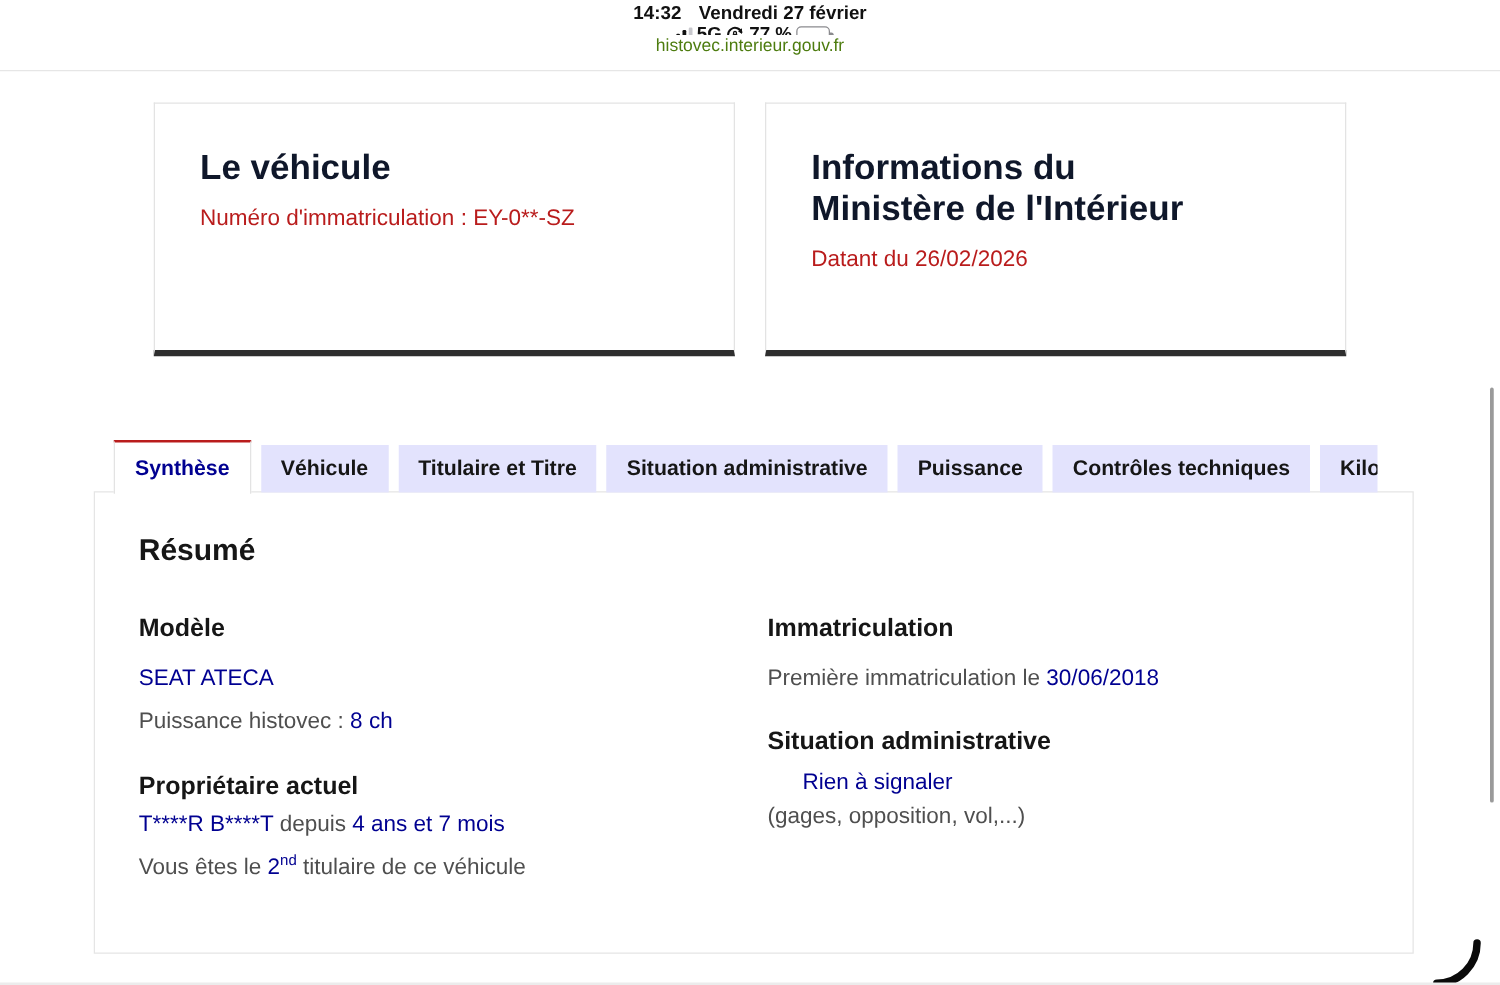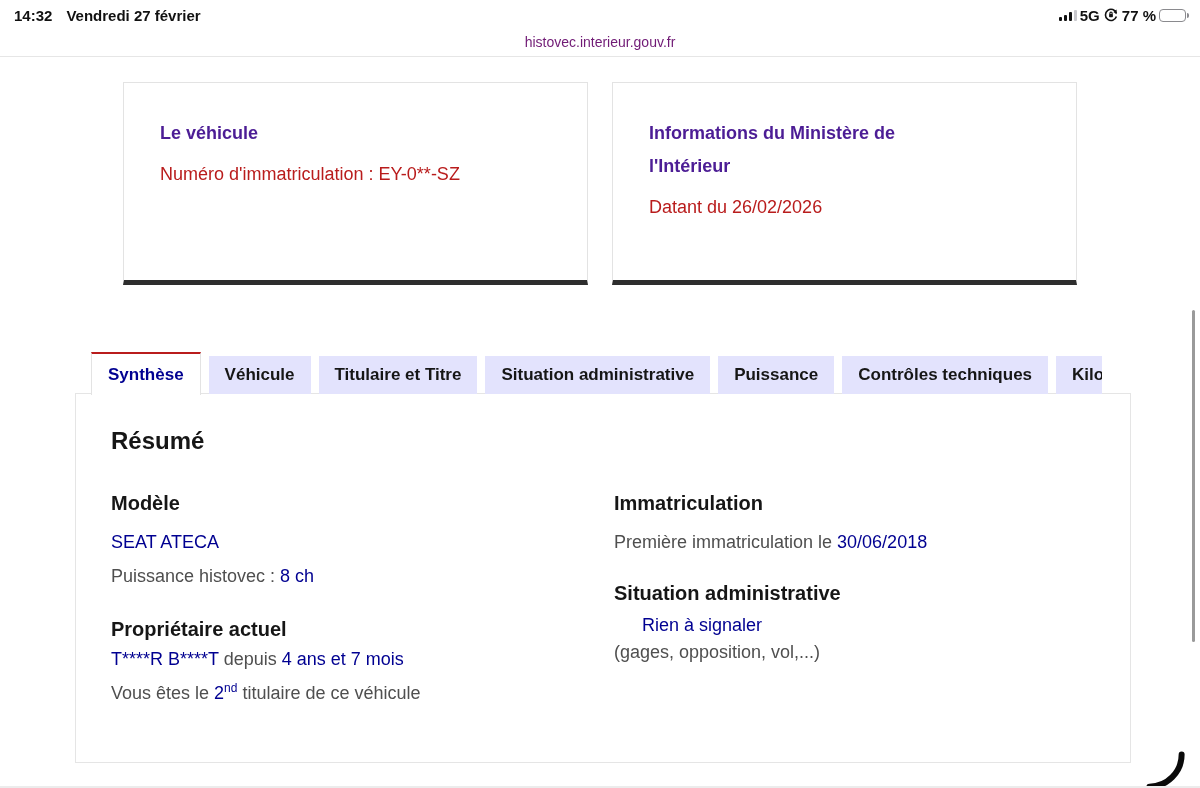--- a/index.html
+++ b/index.html
@@ -3,44 +3,44 @@
 <meta charset="utf-8">
 <style>
   * { margin: 0; padding: 0; box-sizing: border-box; }
   html, body { width: 1200px; height: 788px; overflow: hidden; background: #ffffff;
     font-family: "Liberation Sans", sans-serif; }
   .screen { position: relative; width: 1200px; height: 788px; background: #fff; }
 
   
   .status-bar { position: absolute; top: 0; left: 0; right: 0; height: 28px;
     display: flex; justify-content: space-between; align-items: center;
-    padding: 2px 14px 0 14px; font-size: 15px; font-weight: 600; color: #111; }
+    padding: 2px 14px 0 14px; font-size: 15px; font-weight: 600; color: #111; flex-direction: column; }
   .status-left { display: flex; gap: 14px; align-items: center; }
   .status-right { display: flex; gap: 3px; align-items: center; }
   .signal { display: flex; align-items: flex-end; gap: 2px; height: 11px; }
   .signal span { width: 3px; border-radius: 1px; background: #111; display: inline-block; }
   .signal .s1 { height: 4px; } .signal .s2 { height: 6px; }
   .signal .s3 { height: 9px; } .signal .s4 { height: 11px; background: #c8c8cd; }
   .battery { position: relative; width: 27px; height: 13px; border: 1px solid #8a8a8e;
     border-radius: 4px; padding: 1px; }
   .battery .fill { width: 75%; height: 100%; background: #111; border-radius: 2px; }
   .battery .nub { position: absolute; right: -4px; top: 3.5px; width: 2.5px; height: 5px;
     background: #8a8a8e; border-radius: 0 2px 2px 0; }
 
   
   .url-bar { position: absolute; top: 28px; left: 0; right: 0; height: 29px;
-    display: flex; align-items: center; justify-content: center;
-    font-size: 14px; color: #701a75; border-bottom: 1px solid #e6e6e6; background: #fff; }
+    display: flex; justify-content: center;
+    font-size: 14px; color: #4d7c0f; border-bottom: 1px solid #e6e6e6; background: #fff; }
 
   
   .card { position: absolute; top: 82px; width: 465px; height: 203px;
     background: #fff; border: 1px solid #e3e3e3; border-bottom: 5px solid #2e2e2e;
     padding: 34px 36px; }
   .card1 { left: 123px; } .card2 { left: 612px; }
-  .card-title { color: #4c1d95; font-weight: 700; font-size: 18px; line-height: 33px; }
+  .card-title { color: #0f172a; font-weight: 700; font-size: 28px; line-height: 33px; }
   .card2 .card-title { max-width: 330px; }
   .card-sub { color: #b91c1c; font-size: 18px; margin-top: 11px; line-height: 26px; }
 
   
   .tabs { position: absolute; left: 91px; top: 352px; height: 42px; display: flex; gap: 8px;
     z-index: 3; align-items: flex-end; }
   .tab { background: #e3e3fd; color: #161616; font-weight: 700; font-size: 17px;
     height: 38px; padding: 0 16px; display: flex; align-items: center; white-space: nowrap;
     cursor: pointer; }
   .tab.active { background: #ffffff; color: #000091; height: 43px; margin-bottom: -1px;

